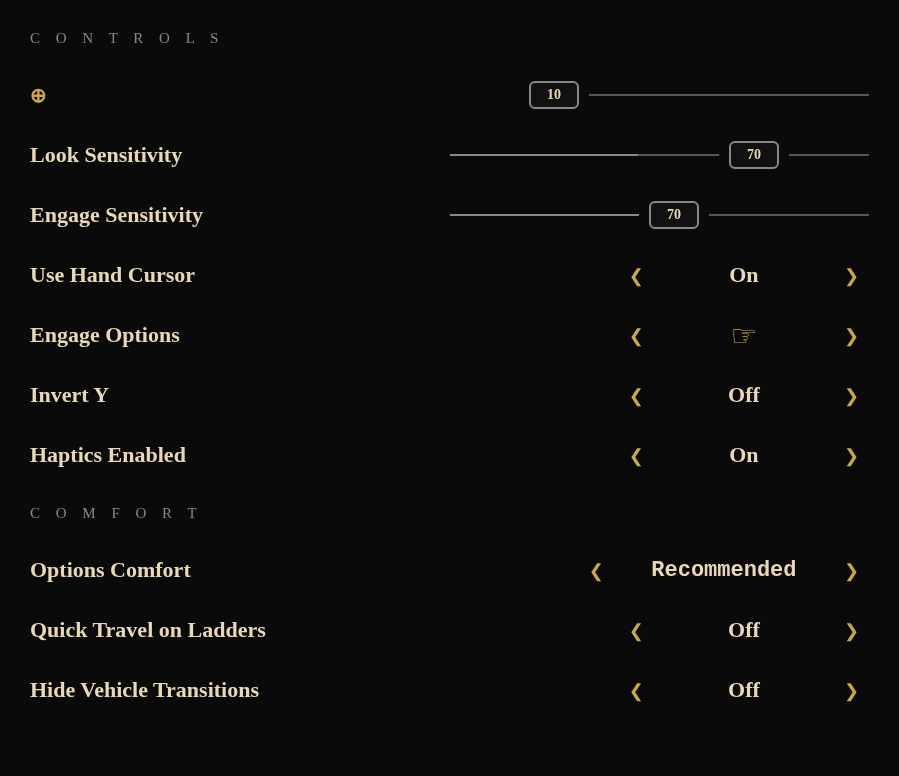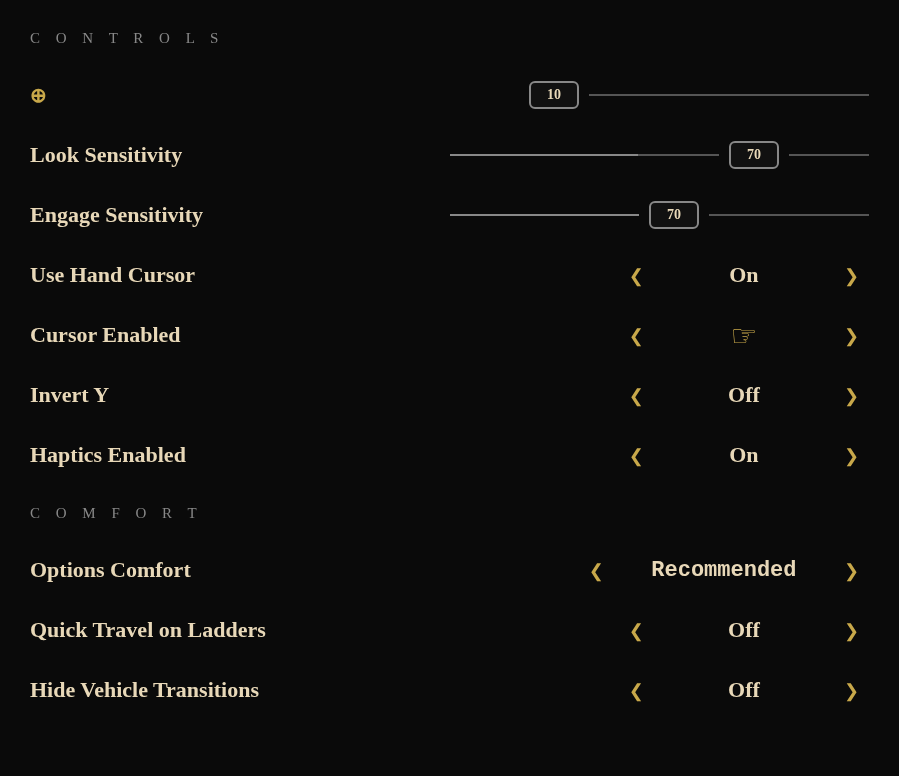--- a/index.html
+++ b/index.html
@@ -192,21 +192,21 @@
       </button>
       <div class="selector-value">On</div>
       <button class="arrow-btn">
         <span class="chevron-right"></span>
       </button>
     </div>
   </div>
 
   <div class="settings-row">
     <div class="setting-label">
-      <span>Cursor Enabled</span>
+      <span>Engage Options</span>
     </div>
     <div class="setting-control">
       <button class="arrow-btn">
         <span class="chevron-left"></span>
       </button>
       <div class="cursor-icon" style="color: #c8a84a; font-size: 30px;">☞</div>
       <button class="arrow-btn">
         <span class="chevron-right"></span>
       </button>
     </div>

